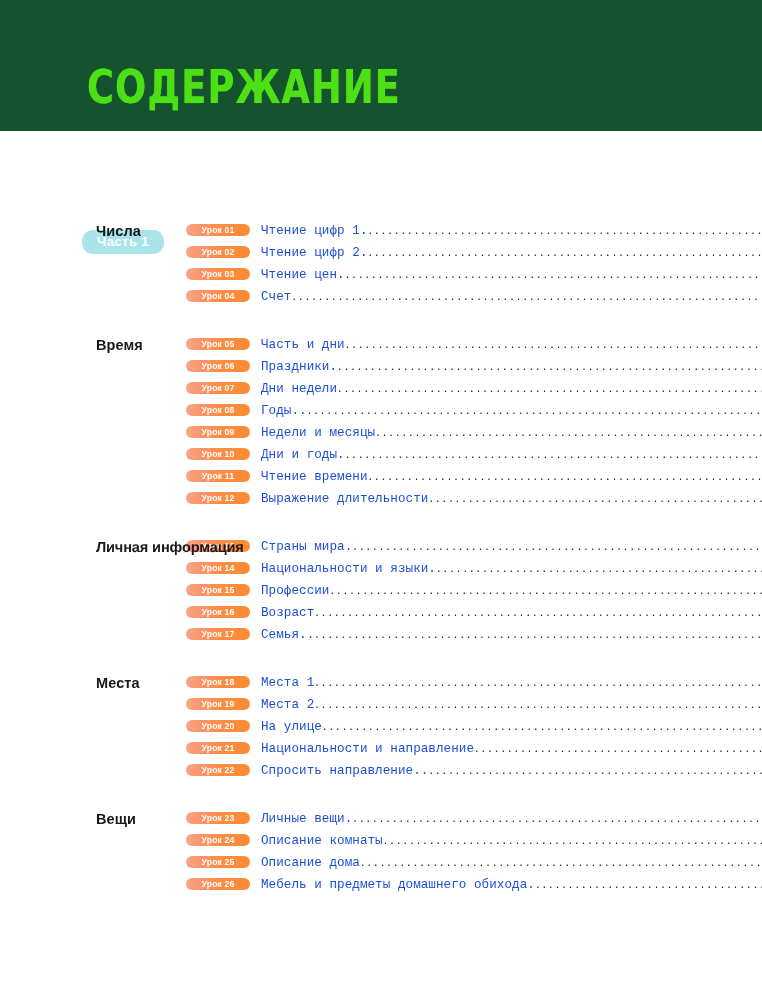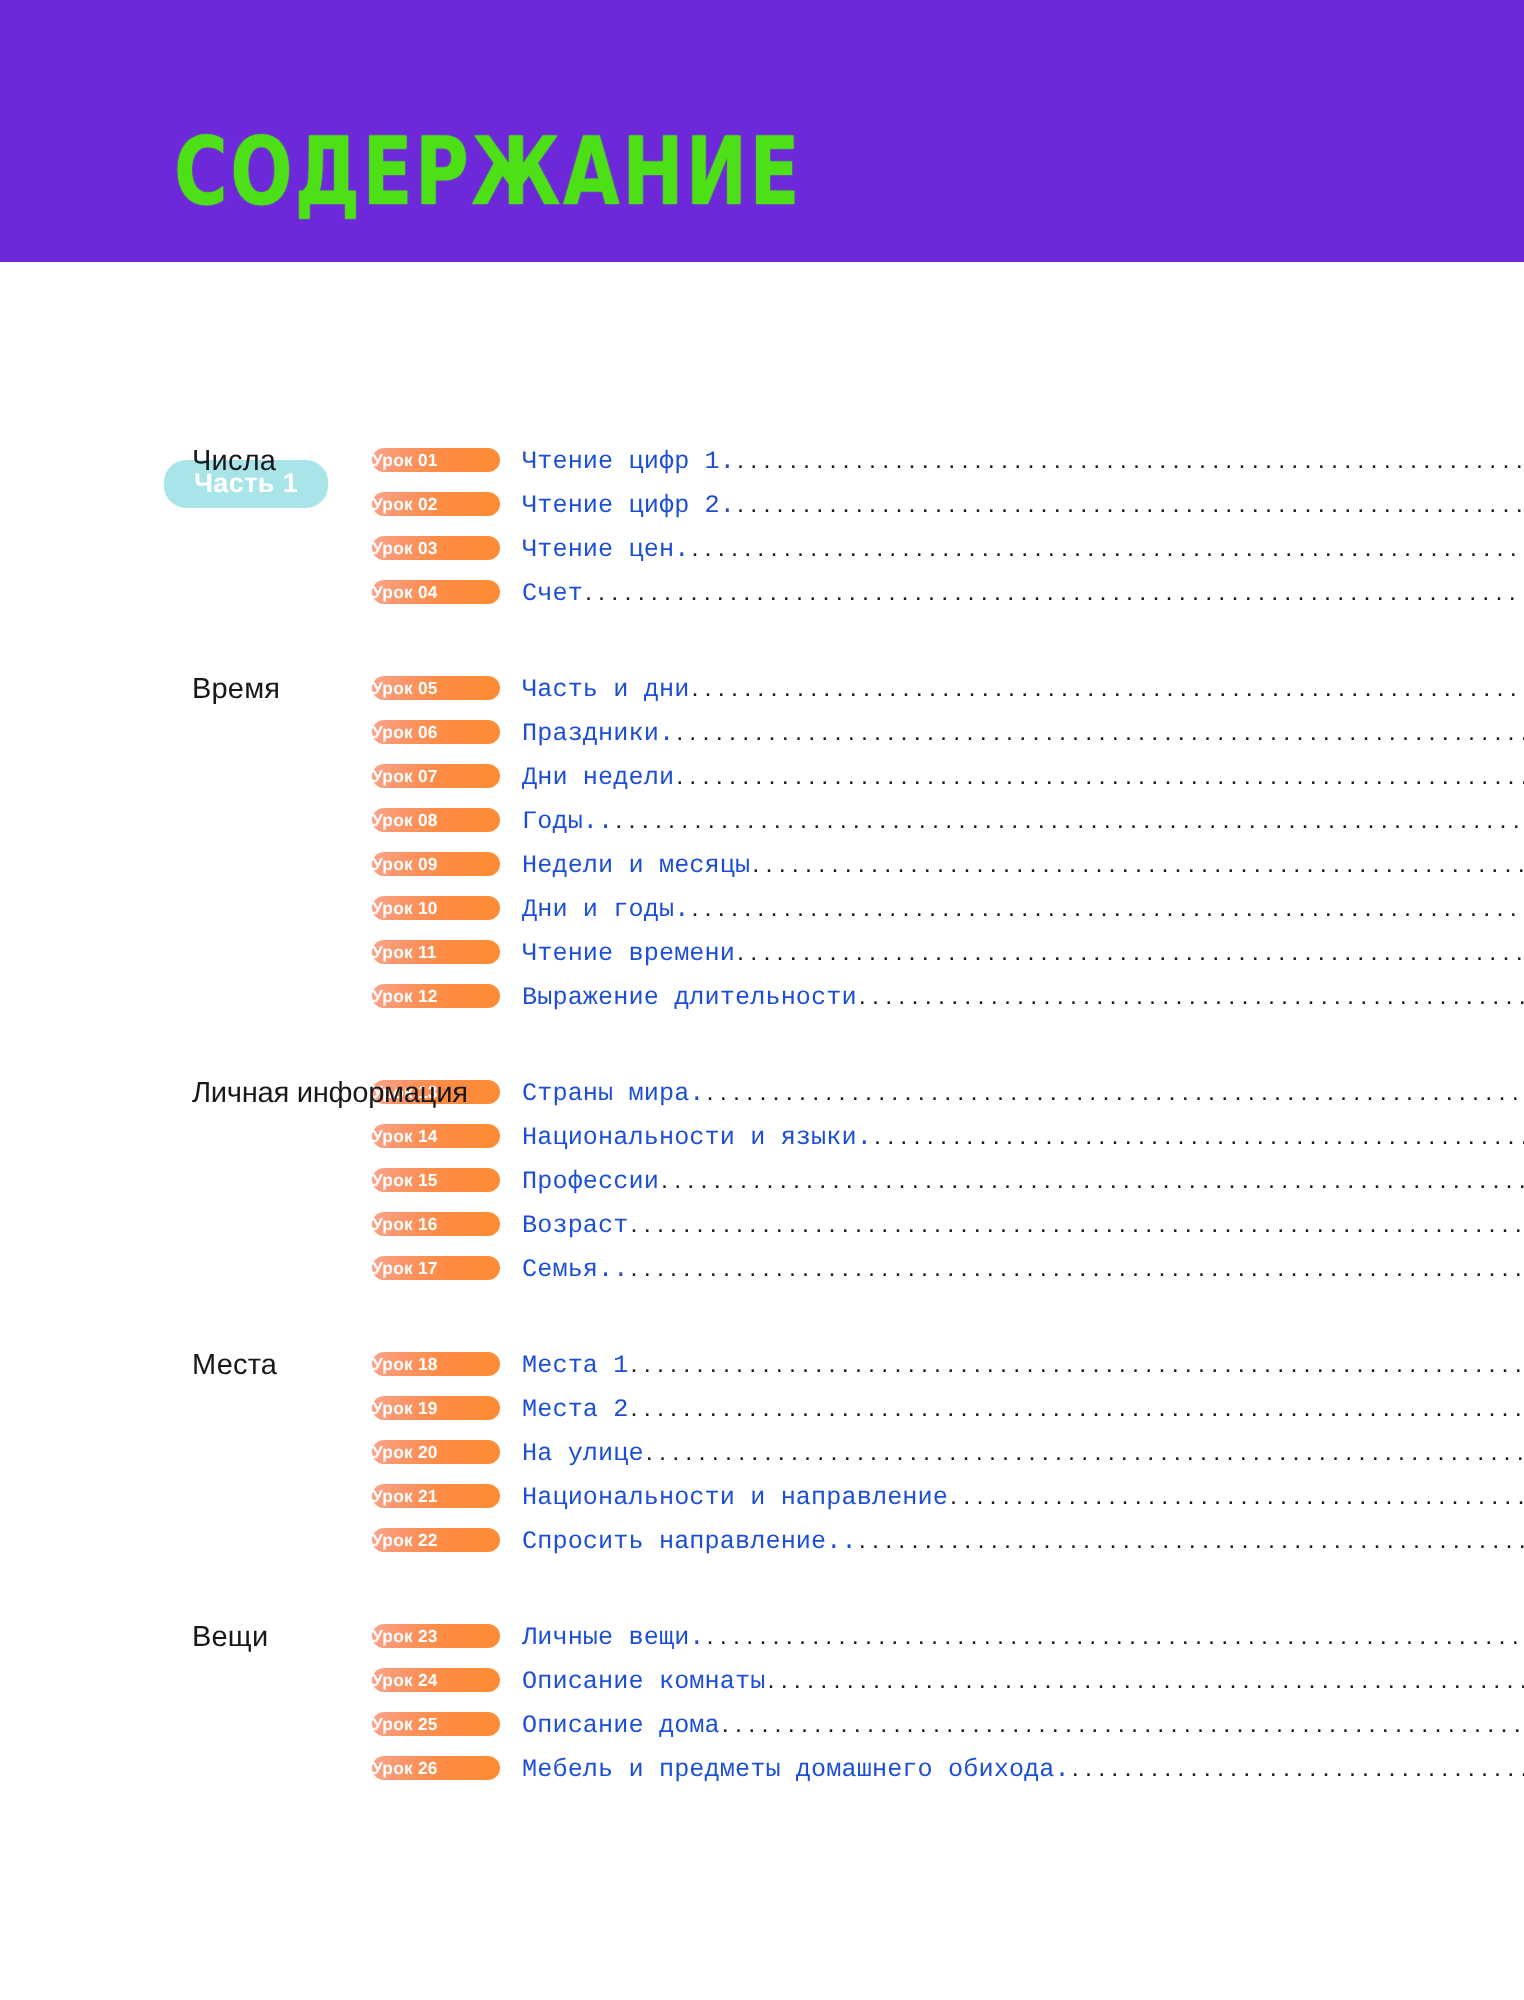--- a/index.html
+++ b/index.html
@@ -17,21 +17,21 @@
     -webkit-font-smoothing: antialiased;
   }
 
   
   .header-band {
     position: absolute;
     left: 0;
     top: 0;
     width: 762px;
     height: 131px;
-    background: #6d28d9;
+    background: #14532d;
   }
   .page-title {
     position: absolute;
     left: 87px;
     top: 62px;
     font-family: "DejaVu Sans", sans-serif;
     font-size: 47px;
     line-height: 50px;
     font-weight: 700;
     letter-spacing: 1.5px;
@@ -80,21 +80,21 @@
     display: flex;
     align-items: flex-start;
     margin-bottom: 26px;
   }
   .section-title {
     flex: 0 0 auto;
     width: 186px;
     padding-left: 96px;
     box-sizing: border-box;
     font-size: 14.5px;
-    font-weight: 400;
+    font-weight: 700;
     color: #16181a;
     line-height: 22px;
     padding-top: 1px;
     white-space: nowrap;
     letter-spacing: 0.1px;
   }
   .section-title.italicish {
     font-style: normal;
     transform: skewX(-0.5deg);
     transform-origin: left center;
@@ -115,21 +115,21 @@
   .lesson-badge {
     flex: 0 0 auto;
     width: 64px;
     height: 12.5px;
     line-height: 12.5px;
     border-radius: 7px;
     background: linear-gradient(100deg, #f9a58a 0%, #fb9467 26%, #fd8b43 55%, #fe8b32 100%);
     color: #ffffff;
     font-size: 8.7px;
     font-weight: 700;
-    text-align: left;
+    text-align: center;
     white-space: nowrap;
     letter-spacing: 0.1px;
     overflow: hidden;
   }
 
   
   .lesson-main {
     flex: 1 1 auto;
     display: flex;
     align-items: baseline;

